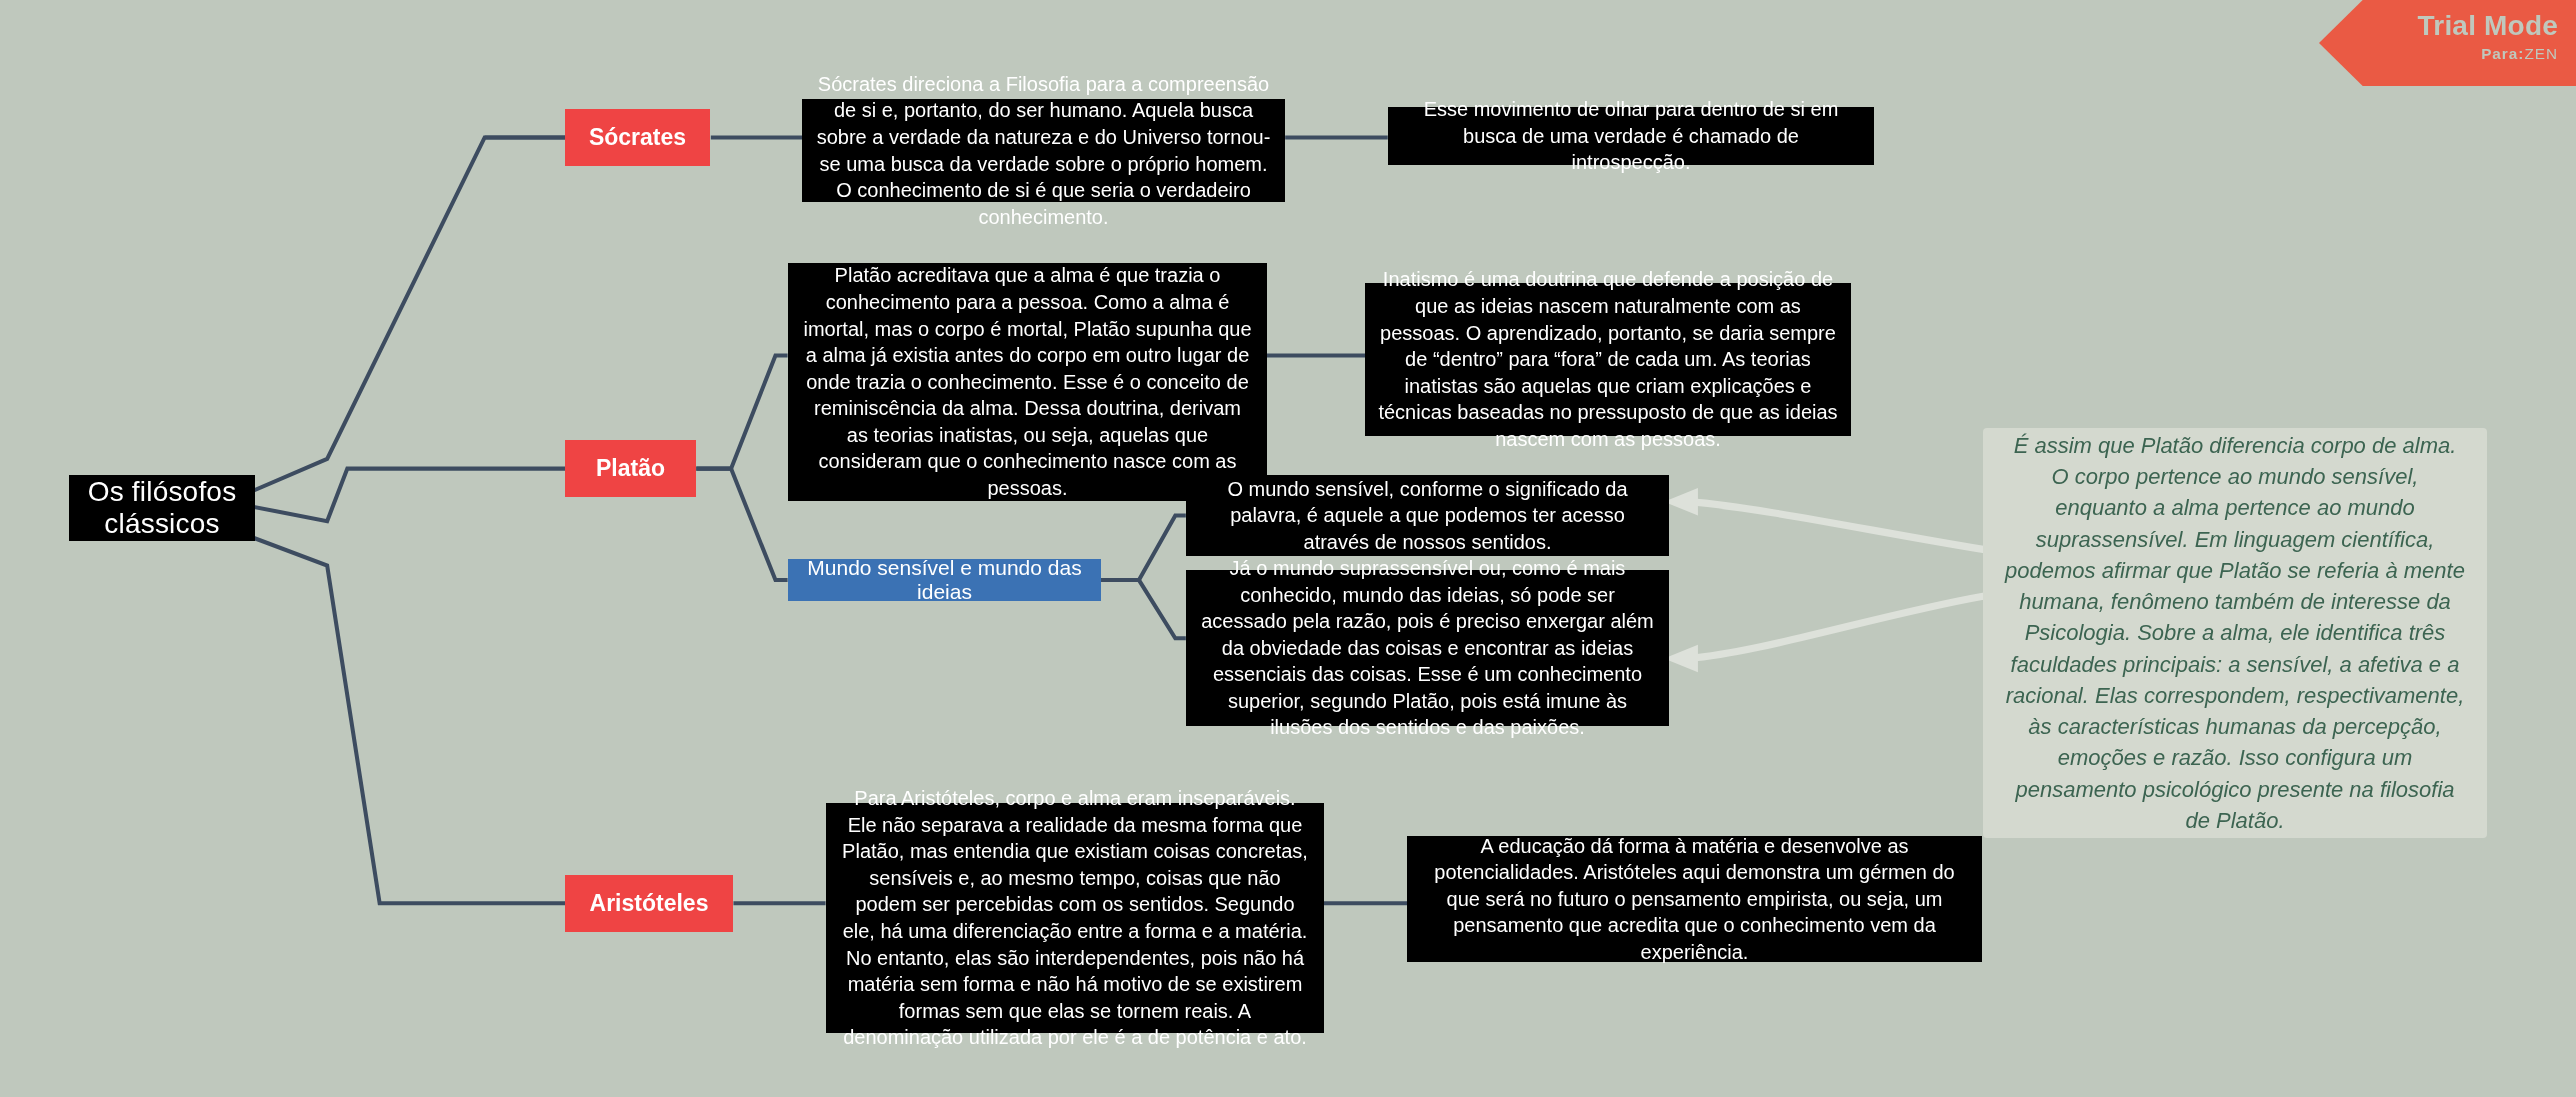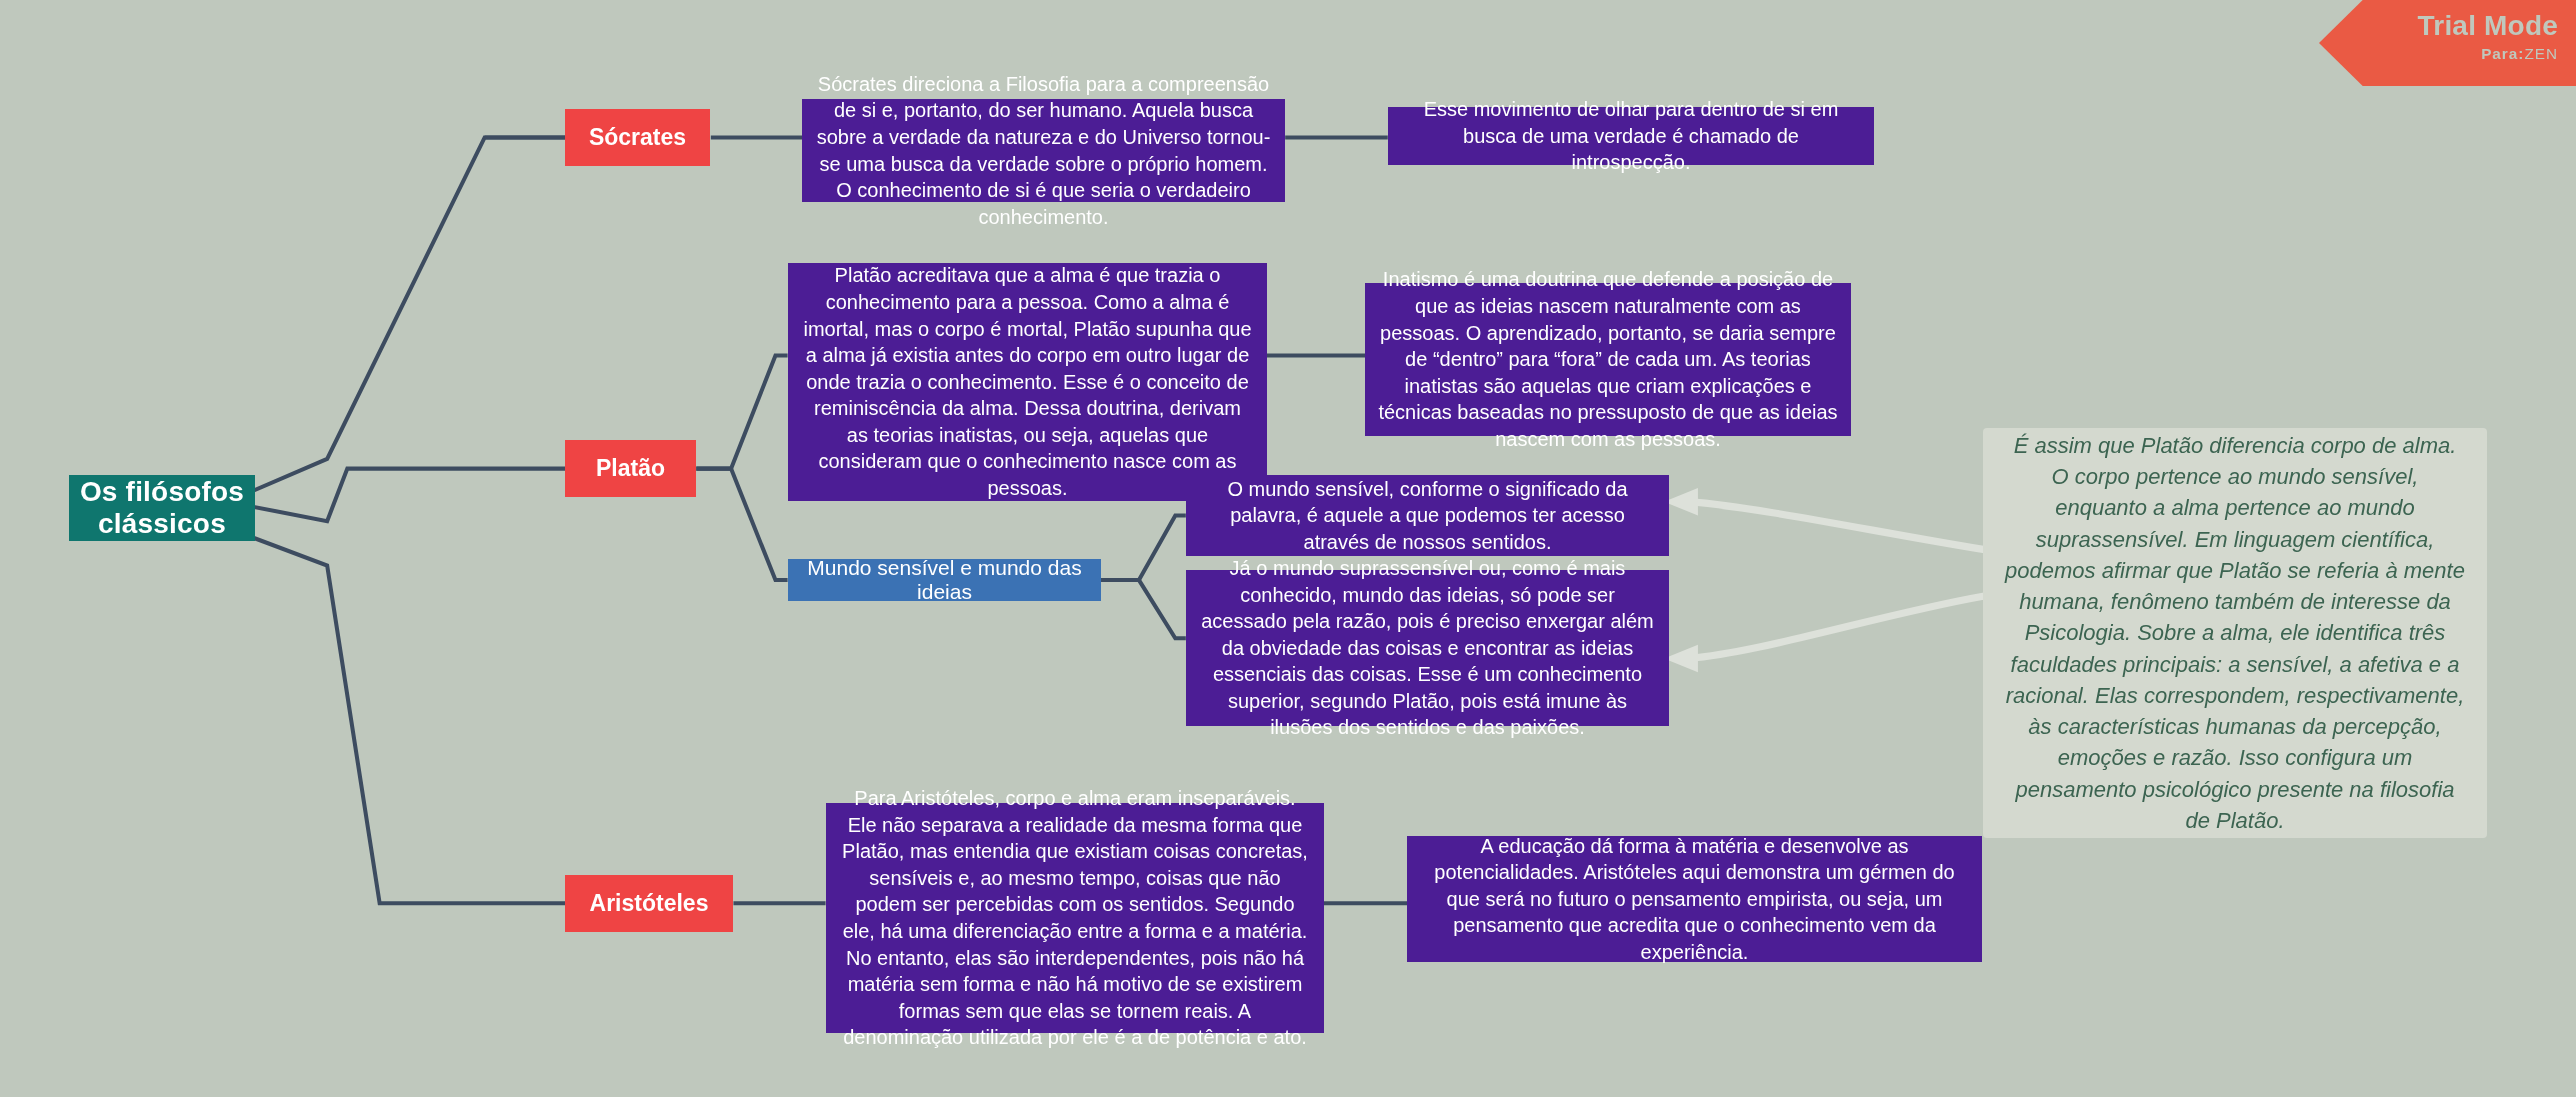--- a/index.html
+++ b/index.html
@@ -28,43 +28,43 @@
     box-sizing: border-box;
     display: flex;
     align-items: center;
     justify-content: center;
     text-align: center;
     color: #ffffff;
   }
 
   
   .root {
-    background: #0f766e;
+    background: #000000;
     font-size: 28px;
-    font-weight: bold;
+    font-weight: normal;
     letter-spacing: 0.2px;
   }
 
   
   .branch {
     background: #ef4444;
     font-size: 23px;
     font-weight: bold;
   }
 
   
   .subtopic {
     background: #3b72b4;
     font-size: 21px;
     font-weight: normal;
   }
 
   
   .detail {
-    background: #4c1d95;
+    background: #000000;
     font-size: 20px;
     font-weight: normal;
     line-height: 1.33;
     padding: 10.5px 13px;
   }
   .detail .txt { display: block; width: 100%; }
 
   
   .note {
     position: absolute;

